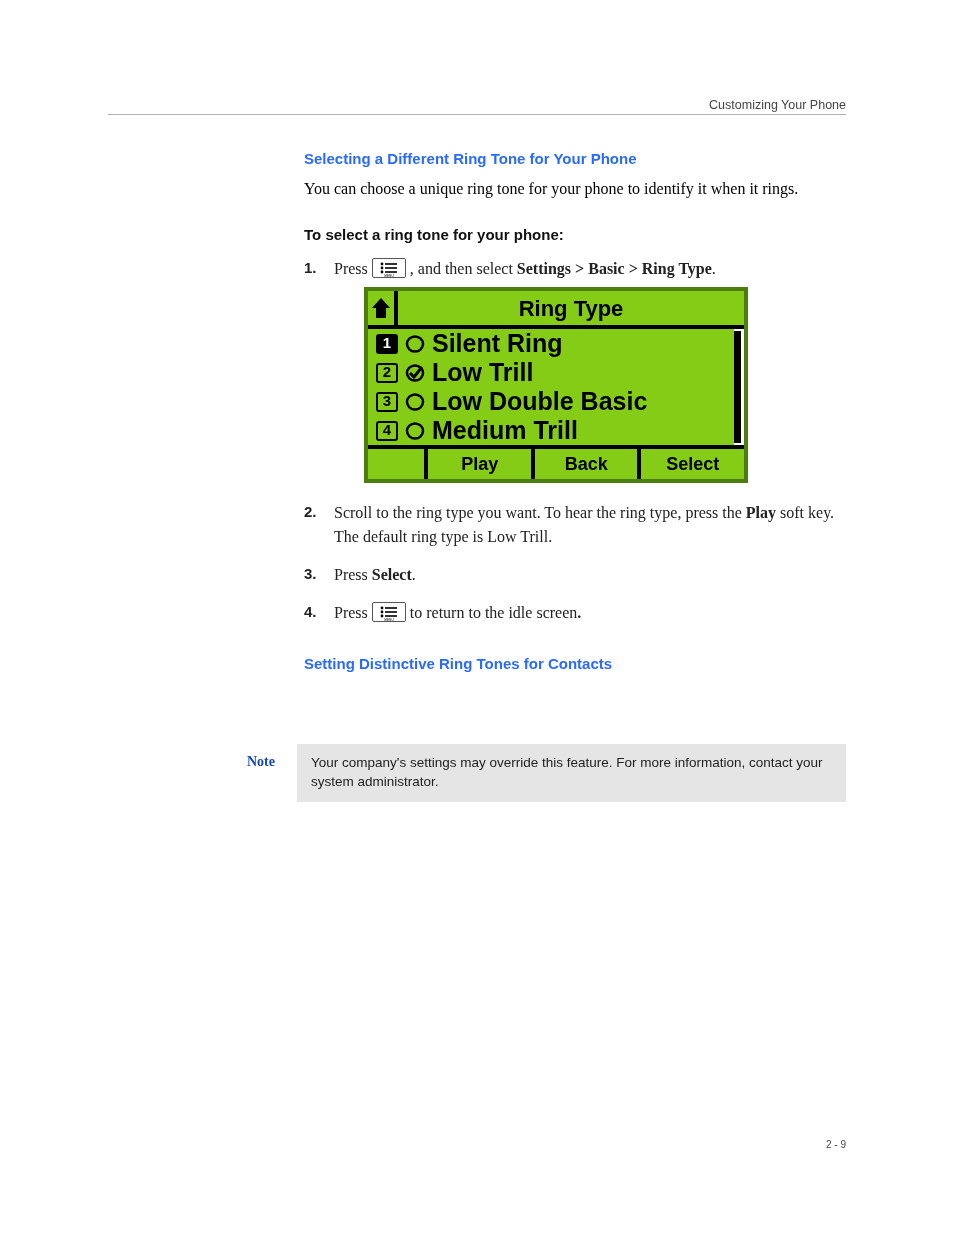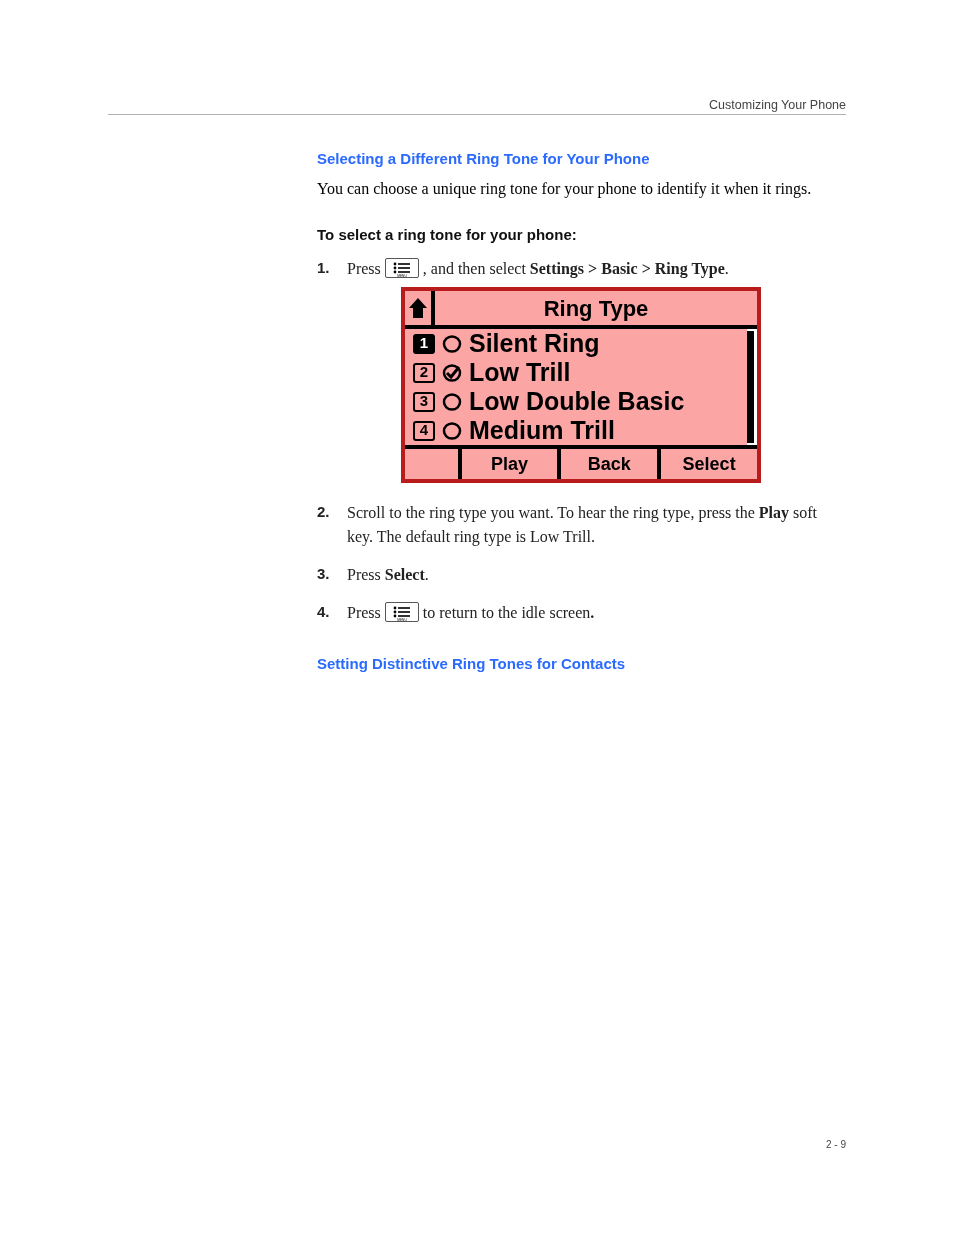--- a/index.html
+++ b/index.html
@@ -27,21 +27,21 @@
     position: absolute;
     top: 114px;
     left: 108px;
     right: 108px;
     height: 1px;
     background: #aeb2b6;
   }
   .content {
     position: absolute;
     top: 150px;
-    left: 317px;
+    left: 304px;
     right: 108px;
     box-sizing: border-box;
   }
   h3.section {
     font-family: "Trebuchet MS", "Lucida Sans", Arial, sans-serif;
     font-weight: bold;
     color: #2a6aff;
     font-size: 15px;
     margin: 0 0 10px 0;
   }
@@ -93,26 +93,25 @@
     line-height: 1;
   }
   .menu-key svg { display: block; }
 
   
   .lcd-wrap {
     margin: 6px 0 18px 30px;
     width: 384px;
   }
   .lcd {
-    border: 4px solid #b91c1c;
-    background: #fca5a5;
+    border: 4px solid #4d7c0f;
+    background: #84cc16;
     font-family: Arial, "Helvetica Neue", sans-serif;
     font-weight: bold;
     color: #000;
-    margin-left: 24px;
   }
   .lcd-title-row {
     display: flex;
     align-items: center;
     border-bottom: 4px solid #000;
     height: 34px;
   }
   .lcd-home {
     width: 30px;
     height: 100%;
@@ -361,17 +360,21 @@
           </svg>
         </span>
         <span> to return to the idle screen</span><span class="bold">.</span>
       </li>
     </ol>
 
     <h3 class="section" style="margin-top:30px;">Setting Distinctive Ring Tones for Contacts</h3>
 
   </div>
 
+  <div class="note-row" style="top:744px;">
+    <div class="note-label">Note</div>
+    <div class="note-box">Your company's settings may override this feature. For more information, contact your system administrator.</div>
+  </div>
 
 
   <div class="page-num">2 - 9</div>
 
 </div>
 
 </body></html>

